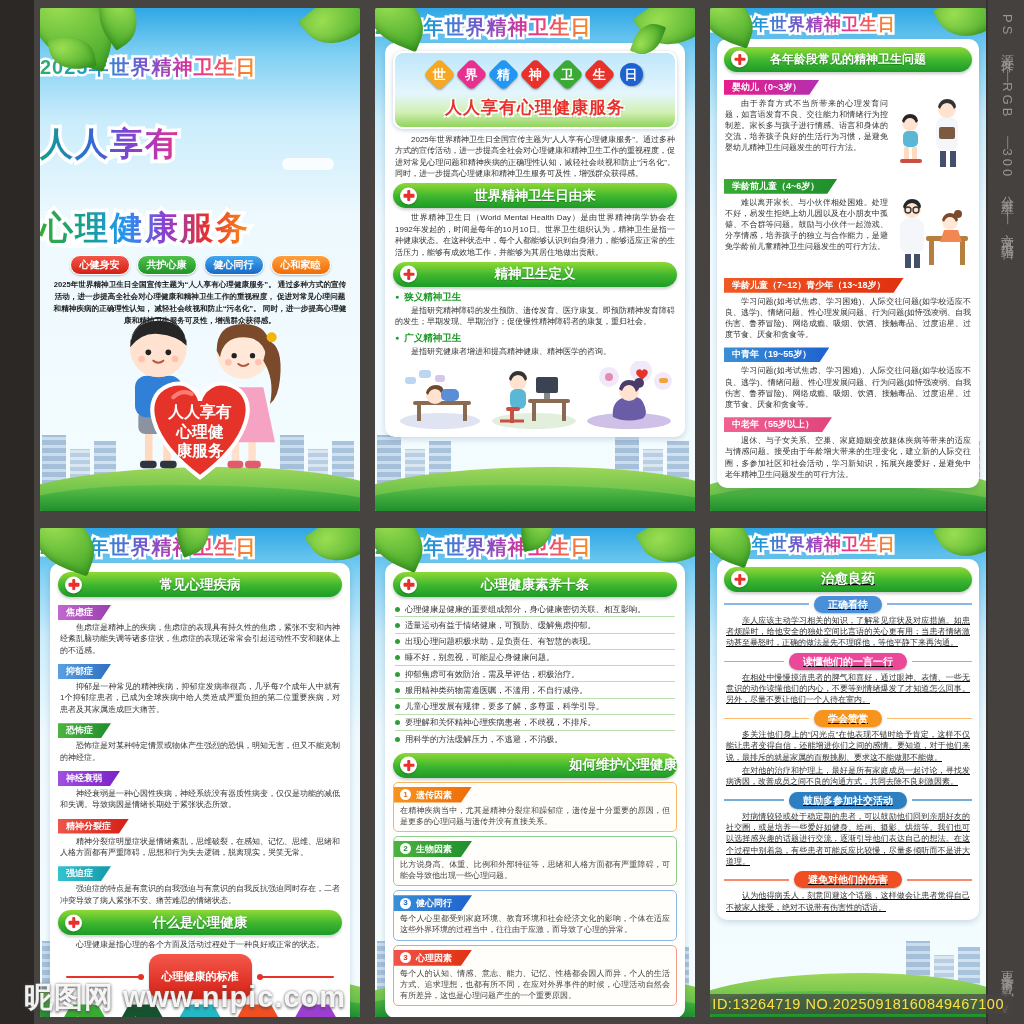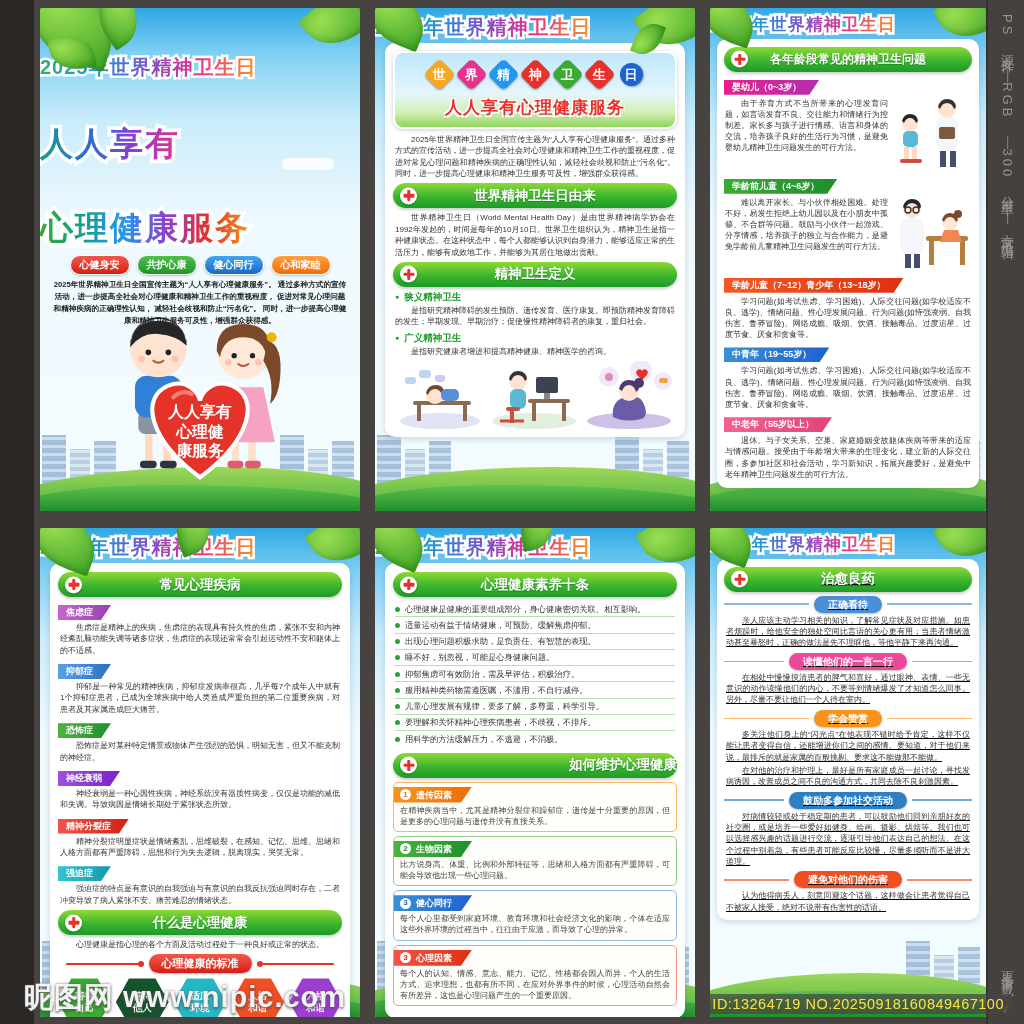--- a/index.html
+++ b/index.html
@@ -103,21 +103,21 @@
 
   
   .rib4a{background:linear-gradient(90deg,#c368cf,#9b3fb0);} .rib4b{background:linear-gradient(90deg,#58a0e3,#2e6fc1);}
   .rib4c{background:linear-gradient(90deg,#4cb33f,#1f8f2d);} .rib4d{background:linear-gradient(90deg,#a04fe0,#7a22c8);}
   .rib4e{background:linear-gradient(90deg,#f0544a,#d41f14);} .rib4f{background:linear-gradient(90deg,#35c2cf,#149aab);padding-left:8px;}
   .badgerow{display:flex;align-items:center;gap:5px;margin:4px 8px 5px;}
   .bline{flex:1;height:2px;background:#e8312a;border-radius:2px;position:relative;}
   .bline::after{content:"";position:absolute;top:-2px;width:6px;height:6px;border-radius:50%;background:#e8312a;}
   .bline.lft::after{right:0;} .bline.rgt::after{left:0;}
   .badge{background:linear-gradient(180deg,#f4574a,#d41f14);color:#fff;font-weight:bold;font-size:11px;
-         border-radius:12px;padding:2px 13px;box-shadow:0 1px 2px rgba(0,0,0,.3);white-space:nowrap;}
+         border-radius:12px;padding:15px 13px;box-shadow:0 1px 2px rgba(0,0,0,.3);white-space:nowrap;}
   .hexrow{display:flex;justify-content:center;gap:5px;margin:2px 0 2px;}
   .hex{width:54px;height:47px;clip-path:polygon(25% 0,75% 0,100% 50%,75% 100%,25% 100%,0 50%);
        display:flex;align-items:center;justify-content:center;color:#fff;font-weight:bold;font-size:9.5px;line-height:1.25;text-align:center;}
   .hex span{display:block;width:2.3em;}
   .hx0{background:#3aaa35;} .hx1{background:#14532d;} .hx2{background:#26b7c4;} .hx3{background:#f04e23;} .hx4{background:#9c3fd0;}
 
   
   .ten{margin:0 2px;}
   .ten-item{display:flex;align-items:flex-start;gap:5px;padding:2.5px 0 2px;border-bottom:1px solid #b9dfae;}
   .ten-item:last-child{border-bottom:none;}

